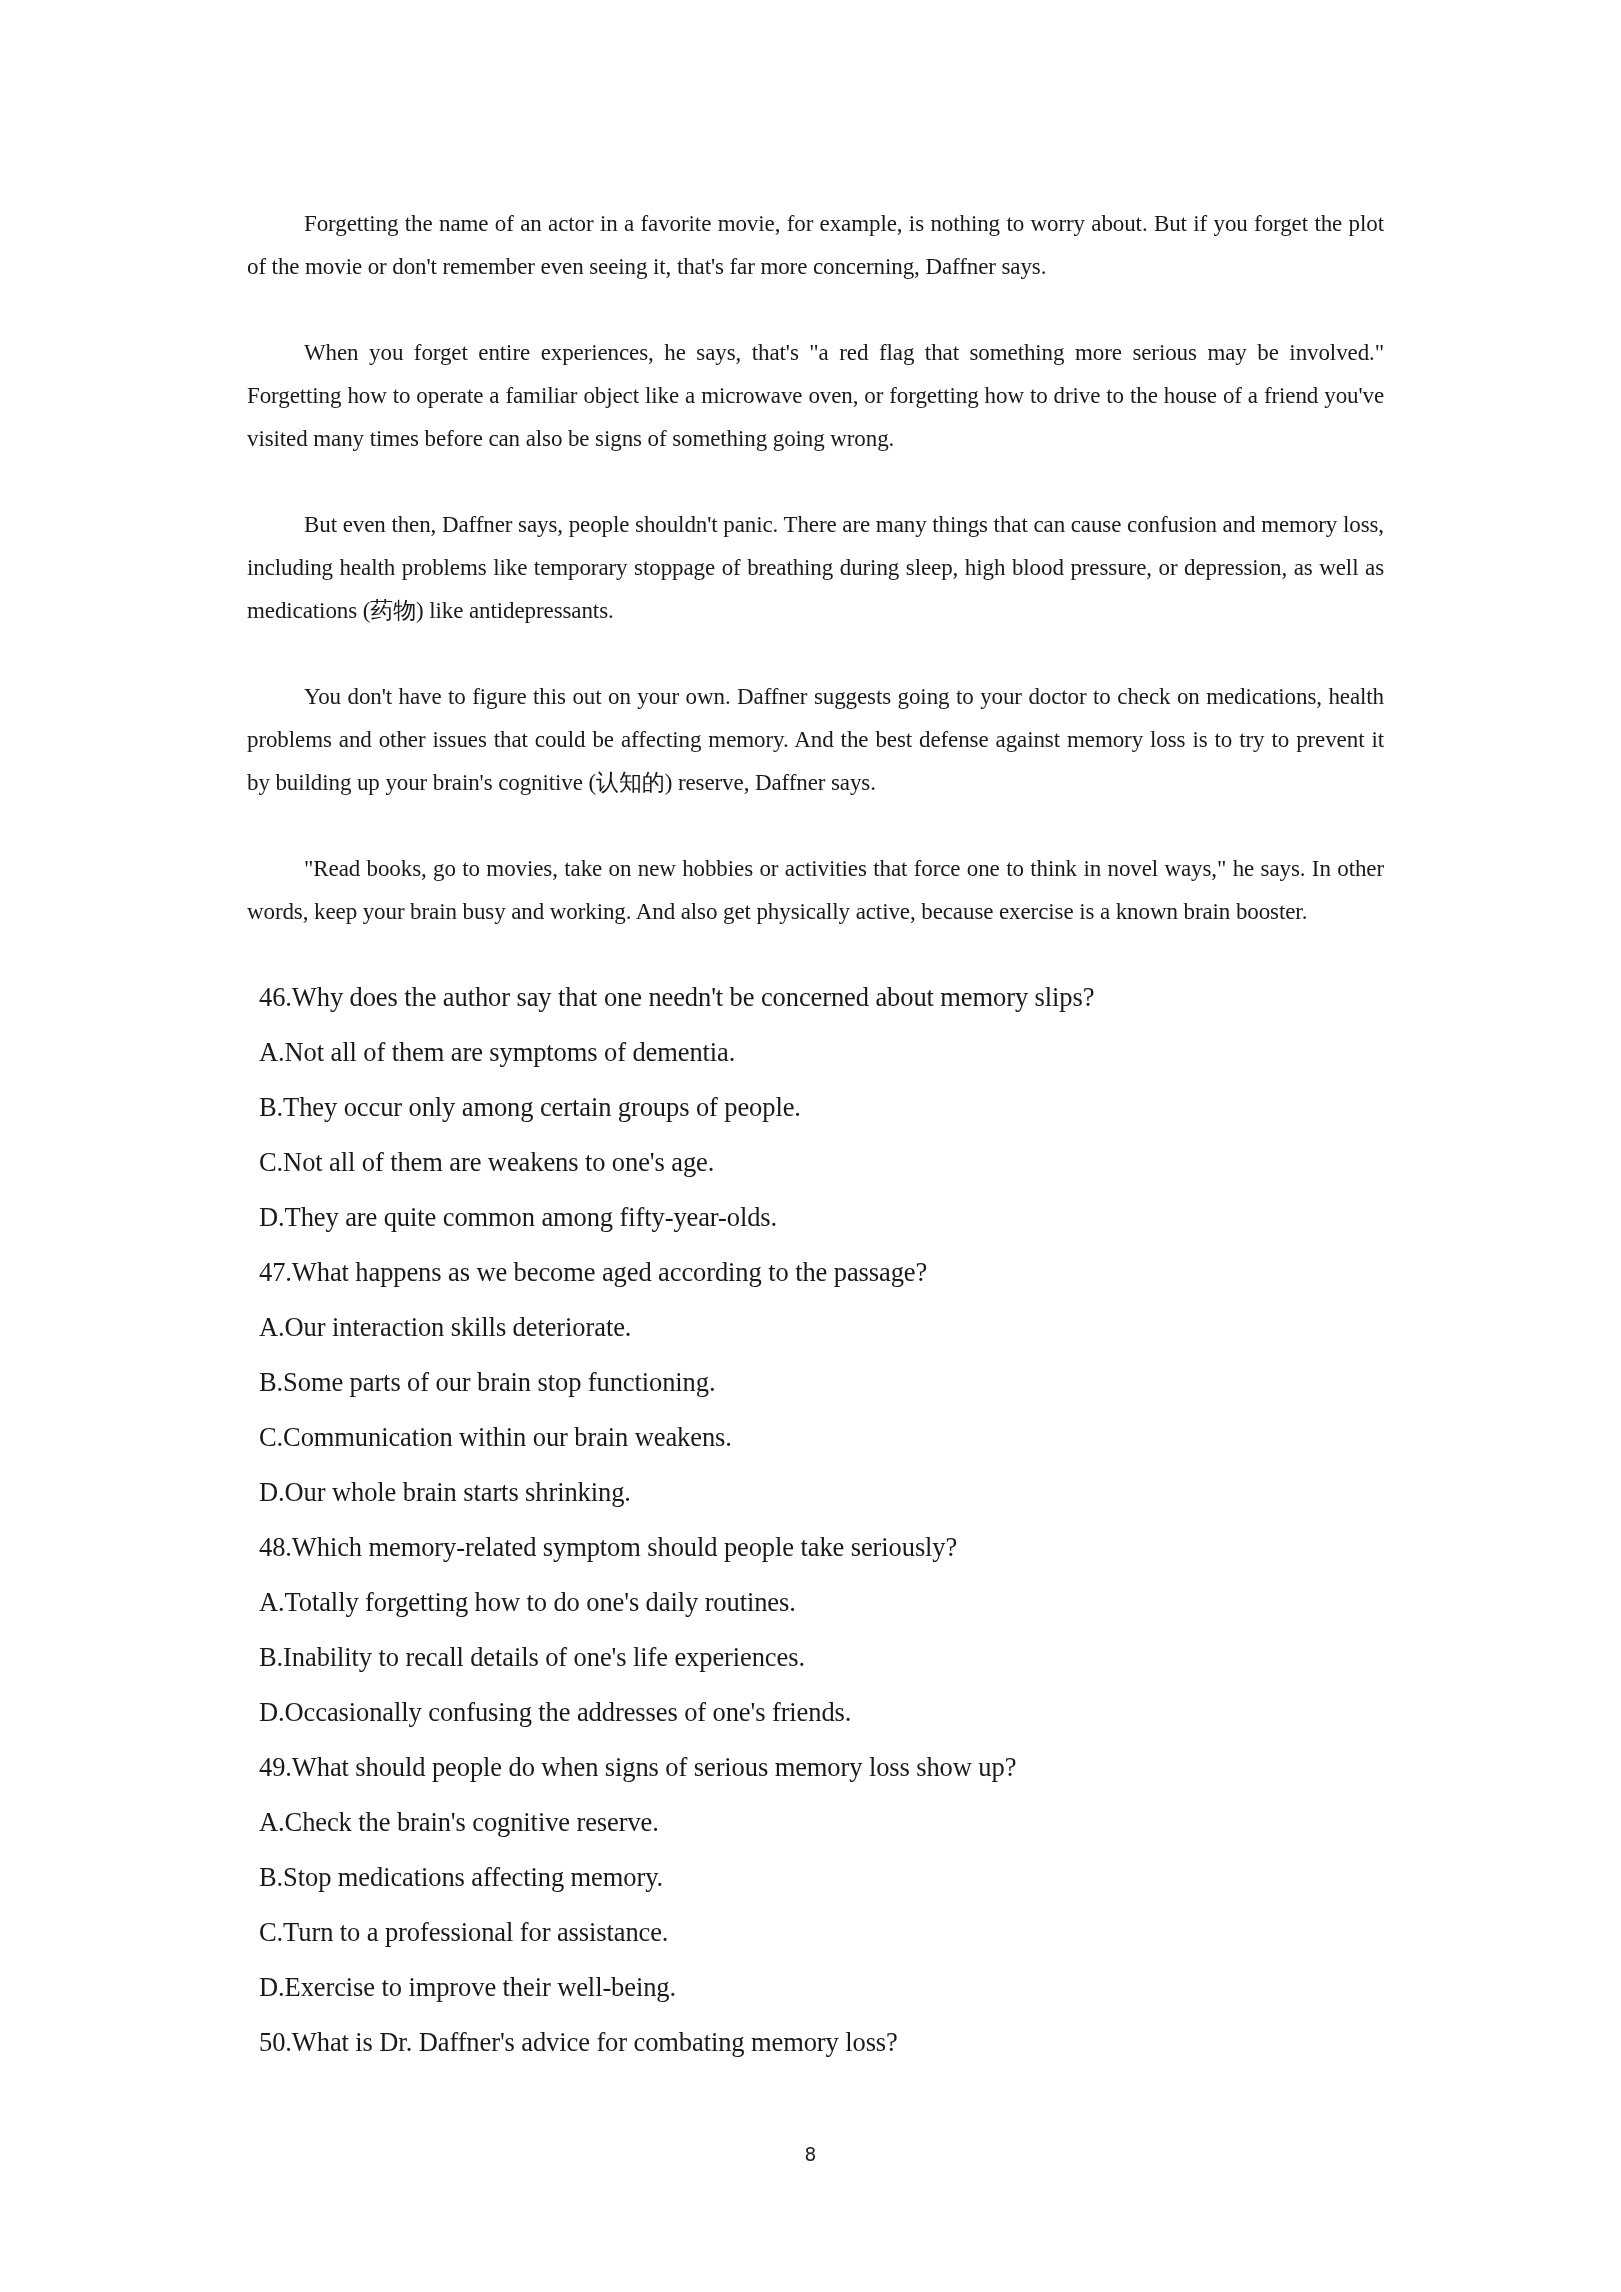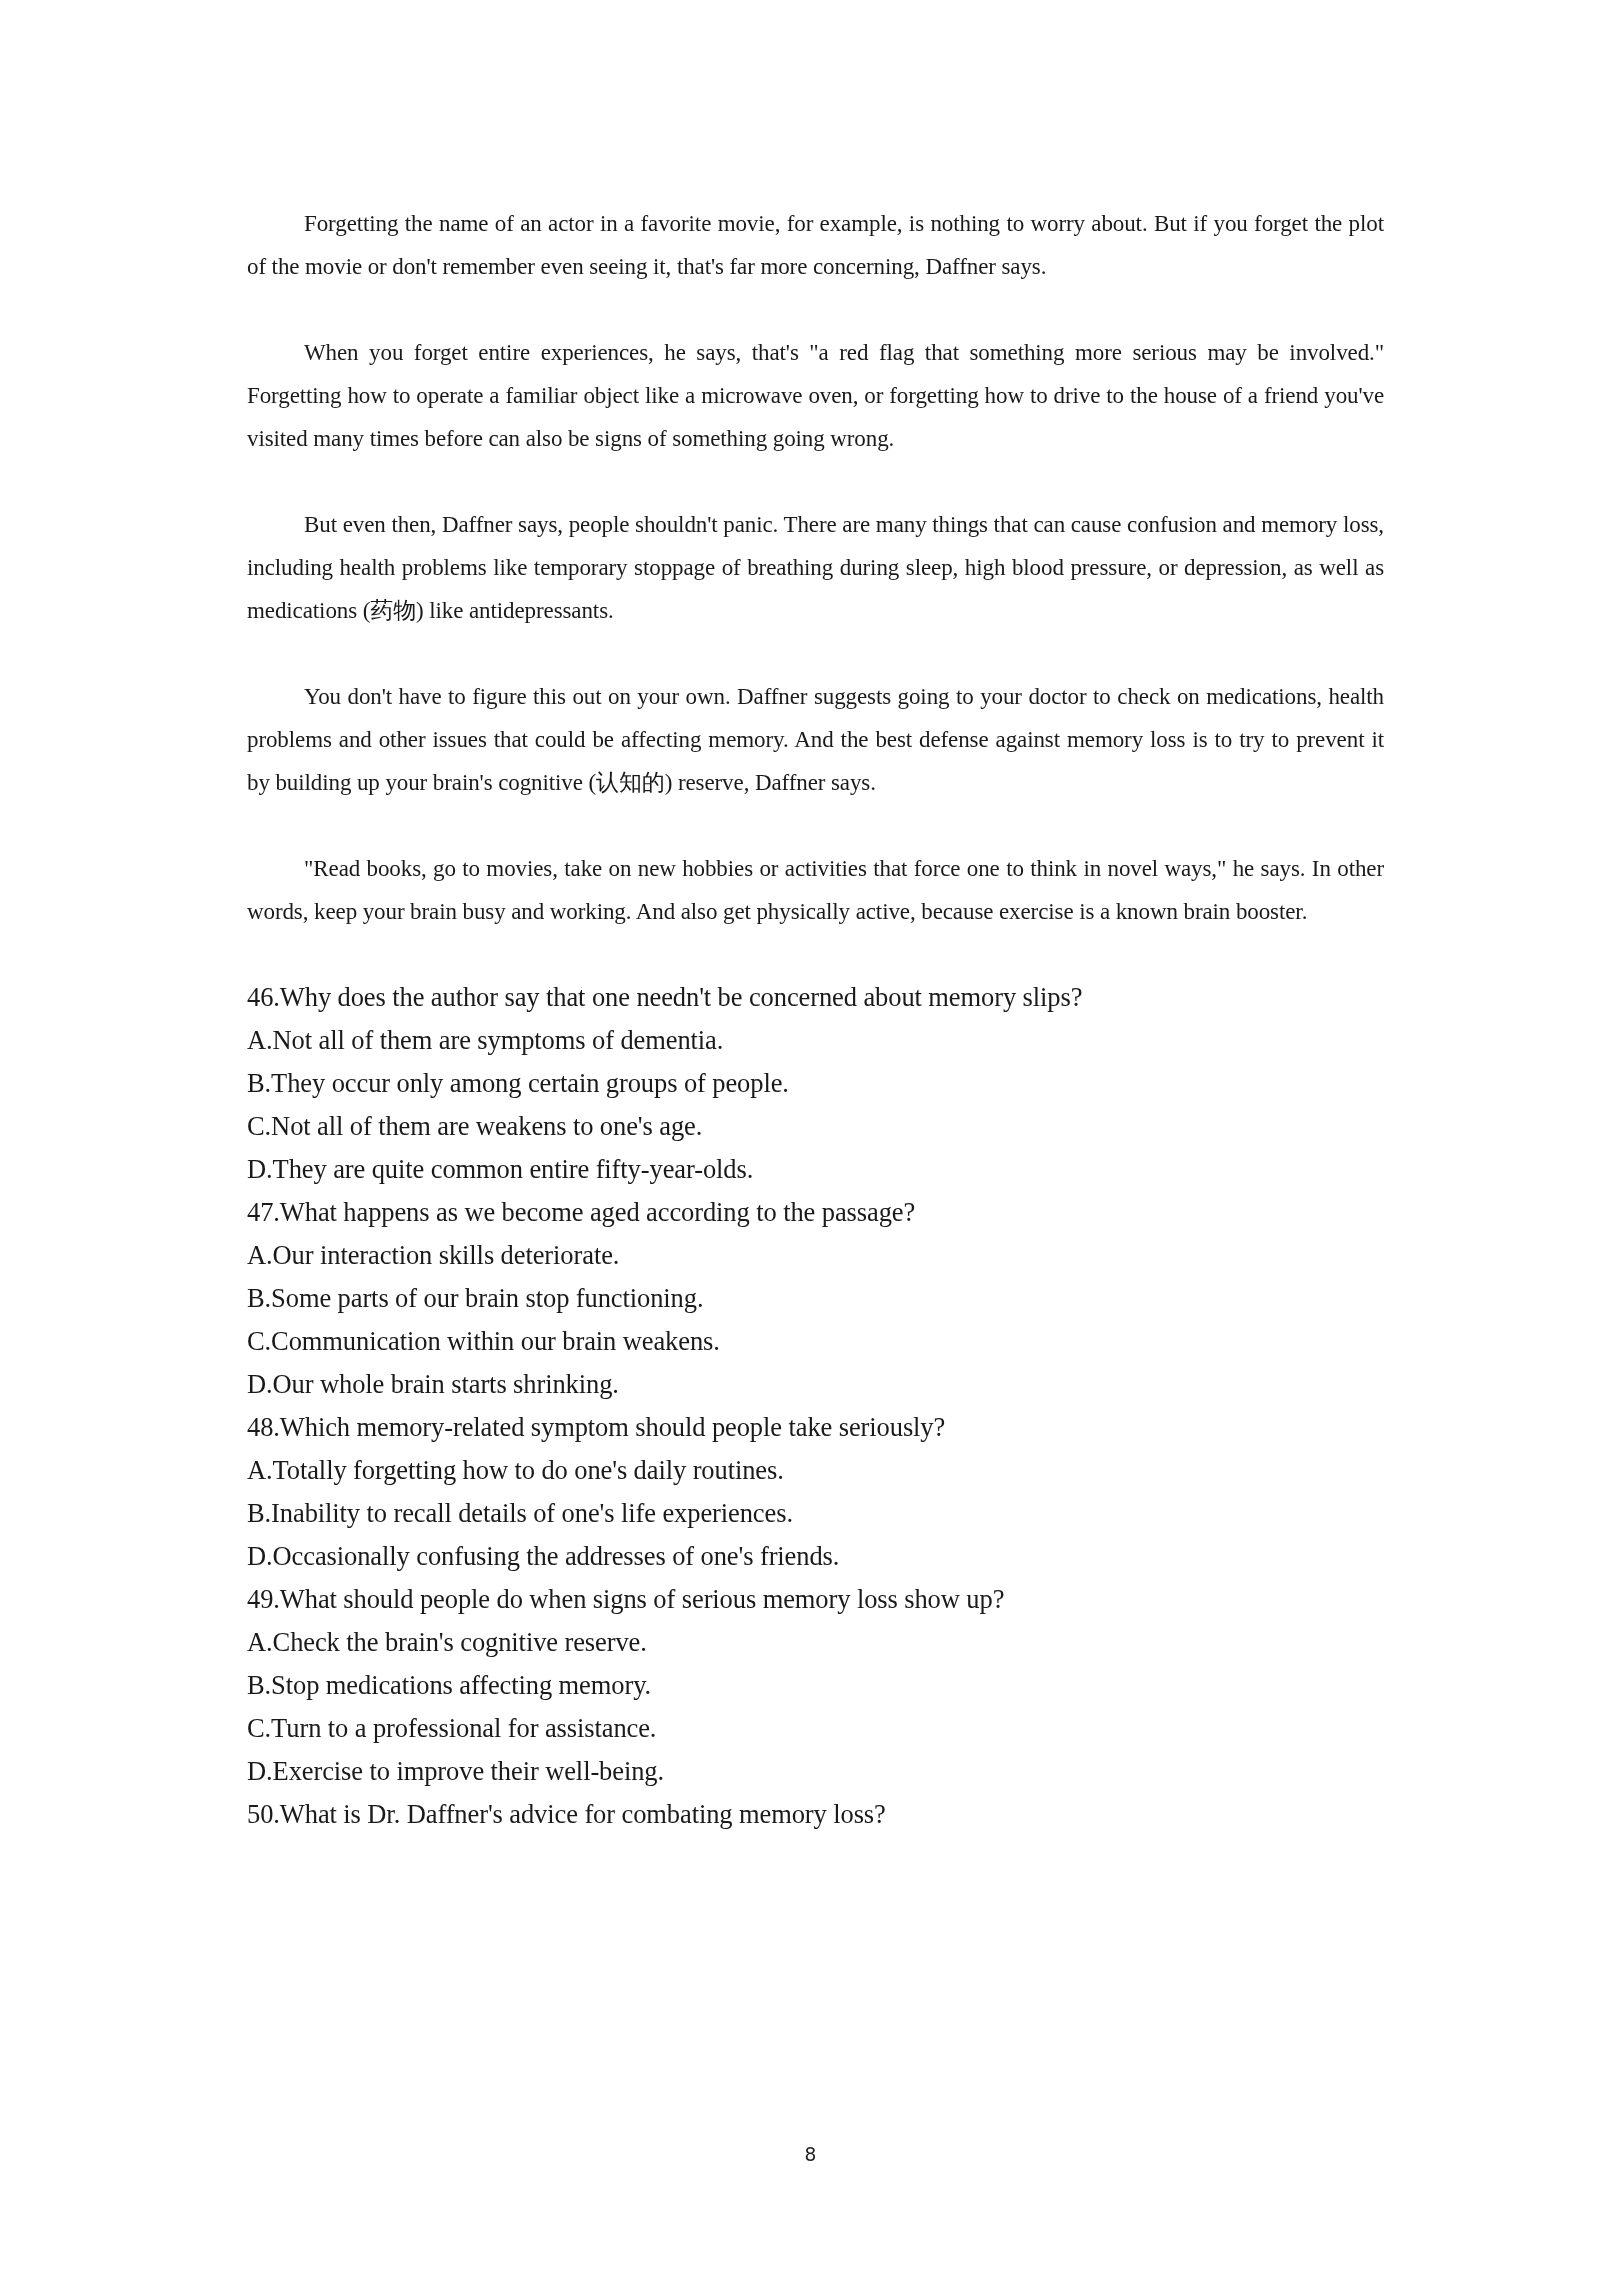--- a/index.html
+++ b/index.html
@@ -28,21 +28,21 @@
       text-indent: 57px;
       margin: 0 0 43px 0;
       letter-spacing: -0.1px;
     }
     .questions {
       margin-top: 0;
     }
     .q-line {
       font-size: 26.5px;
       line-height: 43px;
-      margin: 0;
+      margin: 12px;
       white-space: nowrap;
       letter-spacing: -0.1px;
     }
     .page-number {
       position: absolute;
       left: 0;
       width: 1621px;
       top: 2144px;
       text-align: center;
       font-family: "DejaVu Sans", "Liberation Sans", sans-serif;
@@ -61,21 +61,21 @@
     <p class="para">You don't have to figure this out on your own. Daffner suggests going to your doctor to check on medications, health problems and other issues that could be affecting memory. And the best defense against memory loss is to try to prevent it by building up your brain's cognitive (认知的) reserve, Daffner says.</p>
     <p class="para">"Read books, go to movies, take on new hobbies or activities that force one to think in novel ways," he says. In other words, keep your brain busy and working. And also get physically active, because exercise is a known brain booster.</p>
   </div>
 
   <div class="questions">
     <div>
       <p class="q-line">46.Why does the author say that one needn't be concerned about memory slips?</p>
       <p class="q-line">A.Not all of them are symptoms of dementia.</p>
       <p class="q-line">B.They occur only among certain groups of people.</p>
       <p class="q-line">C.Not all of them are weakens to one's age.</p>
-      <p class="q-line">D.They are quite common entire fifty-year-olds.</p>
+      <p class="q-line">D.They are quite common among fifty-year-olds.</p>
     </div>
     <div>
       <p class="q-line">47.What happens as we become aged according to the passage?</p>
       <p class="q-line">A.Our interaction skills deteriorate.</p>
       <p class="q-line">B.Some parts of our brain stop functioning.</p>
       <p class="q-line">C.Communication within our brain weakens.</p>
       <p class="q-line">D.Our whole brain starts shrinking.</p>
     </div>
     <div>
       <p class="q-line">48.Which memory-related symptom should people take seriously?</p>

